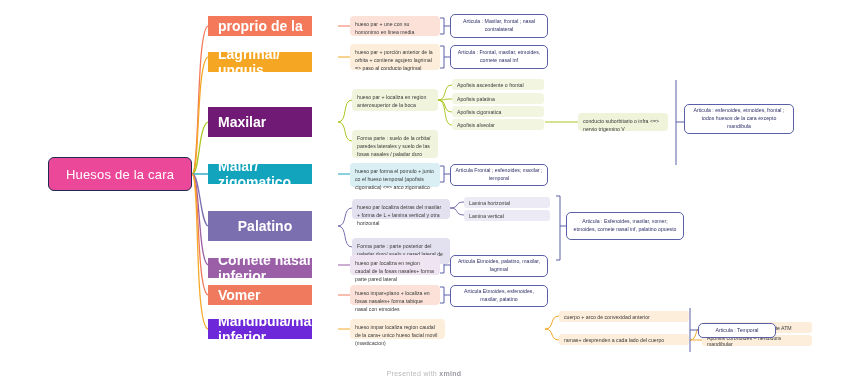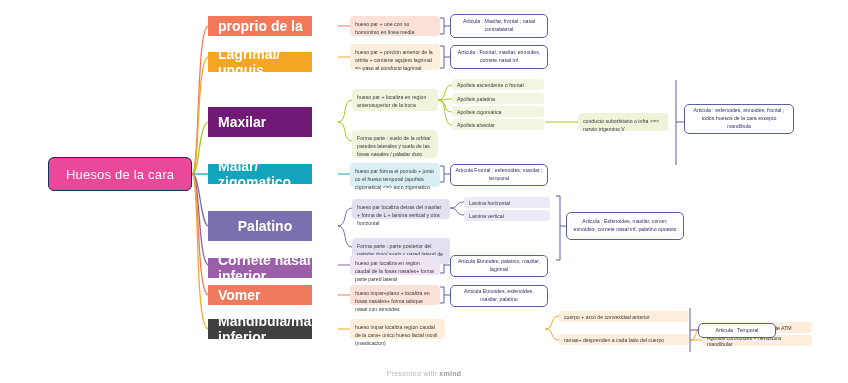--- a/index.html
+++ b/index.html
@@ -192,21 +192,21 @@
   </div>
   <div class="node l2" style="left:350px;top:255px;width:90px;height:20px;background:#efe4f1;">hueso par localiza en region caudal de la fosas nasales+ forma parte pared lateral</div>
   <div class="node art" style="left:450px;top:255px;width:98px;height:22px;">Articula Etmoides, palatino, maxilar, lagrimal</div>
 
   <div class="node l1" style="top:285px;background:#ef7a5e;">
     <span>Vomer</span>
   </div>
   <div class="node l2" style="left:350px;top:285px;width:90px;height:20px;background:#fbe1d8;">hueso impar+plano + localiza en fosas nasales+ forma tabique nasal con etmoides</div>
   <div class="node art" style="left:450px;top:285px;width:98px;height:22px;">Articula Etmoides, esfenoides, maxilar, palatino</div>
 
-  <div class="node l1" style="top:319px;background:#404040;">
+  <div class="node l1" style="top:319px;background:#6d28d9;">
     <span>Mandibula/maxilar inferior</span>
   </div>
   <div class="node l2" style="left:350px;top:319px;width:95px;height:20px;background:#fdeedb;">hueso impar localiza region caudal de la cara+ unico hueso facial movil (masticacion)</div>
 
   <div class="node l3" style="left:559px;top:311px;width:130px;height:11px;background:#fdeedb;">cuerpo + arco de convexidad anterior</div>
   <div class="node l3" style="left:559px;top:334px;width:130px;height:11px;background:#fdeedb;">ramas+ desprenden a cada lado del cuerpo</div>
 
   <div class="node l3" style="left:702px;top:322px;width:110px;height:11px;background:#fdeedb;">Apofisis condilo = &gt; forma parte ATM</div>
   <div class="node l3" style="left:702px;top:335px;width:110px;height:11px;background:#fdeedb;">Apofisis coronoides = hendidura mandibular</div>
 

